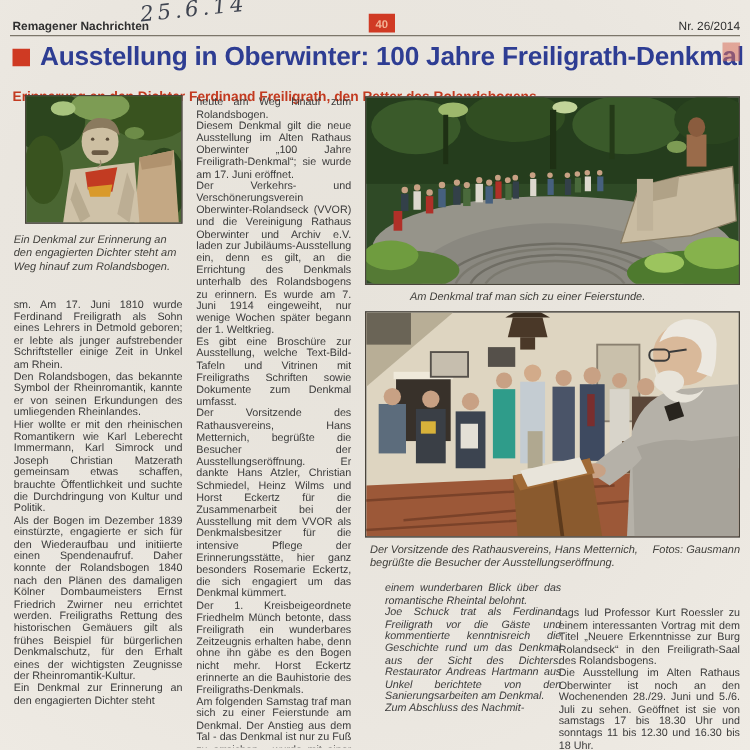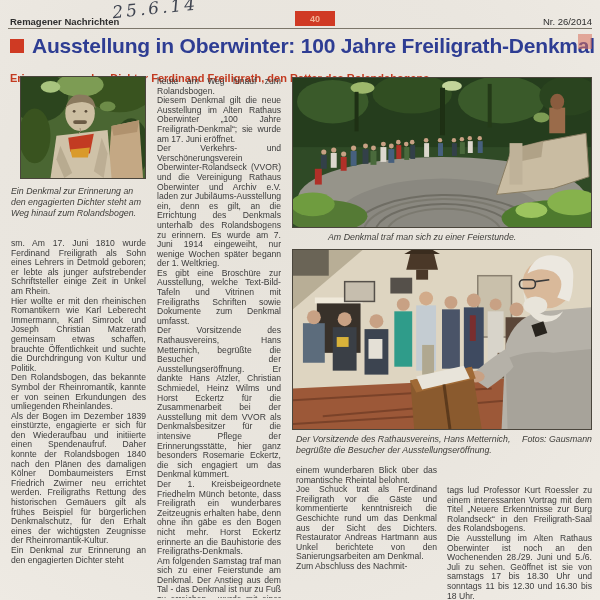--- a/index.html
+++ b/index.html
@@ -11,21 +11,21 @@
   }
   
   .hand-date{
     position:absolute;left:112px;top:-4px;width:120px;
     font-family:"DejaVu Serif", serif;font-style:italic;
     font-size:17px;color:#3f4450;letter-spacing:3px;
     transform:rotate(-6deg);
   }
   .mast-name{position:absolute;left:10px;top:16px;font-size:9.5px;font-weight:bold;color:#2f2f2f;}
   .page-badge{
-    position:absolute;left:295px;top:11px;width:40px;height:15px;
+    position:absolute;left:295px;top:11px;width:21px;height:15px;
     background:#d03a24;color:#f2b295;font-size:9px;font-weight:bold;
     display:flex;align-items:center;justify-content:center;
   }
   .issue-no{position:absolute;right:8px;top:16px;font-size:9.5px;color:#2f2f2f;margin-left:14px;}
   .header-rule{position:absolute;left:8px;top:28px;width:584px;height:1px;background:#7c766a;}
   
   .headline-row{position:absolute;left:10px;top:35px;display:flex;align-items:center;}
   .bullet-sq{width:14px;height:14px;background:#cf3a23;margin-right:8px;flex:0 0 auto;}
   h1.headline{
     margin:0;font-size:21px;line-height:22px;font-weight:bold;
@@ -43,21 +43,21 @@
   .caption{font-style:italic;font-size:8.8px;line-height:11px;color:#3f3e3a;text-align:left;}
   #caption-bust{position:absolute;left:11px;top:186px;width:135px;}
   #caption-crowd{position:absolute;left:296px;top:232px;width:296px;margin-left:32px;}
   #caption-speech{position:absolute;left:296px;top:434px;width:296px;}
   .credit{float:right;}
   
   .col{position:absolute;font-size:8.6px;line-height:9.6px;text-align:justify;overflow:hidden;}
   .col p{margin:0;}
   #col1{left:11px;top:239px;width:135px;height:358px;}
   #col2{left:157px;top:77px;width:124px;height:521px;}
-  #col3{left:296px;top:466px;width:141px;height:132px;}
+  #col3{left:308px;top:466px;width:141px;height:132px;font-style:italic;}
   #col4{left:447px;top:464px;width:145px;height:132px;margin-top:22px;}
 </style>
 </head>
 <body>
 
 <div id="paper">
 
   <div class="hand-date">25.6.14</div>
   <div class="mast-name">Remagener Nachrichten</div>
   <div class="page-badge">40</div>
@@ -240,22 +240,22 @@
   </div>
   <div class="caption" id="caption-speech">
     <span class="credit">Fotos: Gausmann</span>
     <span>Der Vorsitzende des Rathausvereins, Hans Metternich, begrüßte die Besucher der Ausstellungseröffnung.</span>
   </div>
 
   <div class="caption" id="caption-bust">Ein Denkmal zur Erinnerung an den engagierten Dichter steht am Weg hinauf zum Rolandsbogen.</div>
 
   <div class="col" id="col1">
     <p>sm. Am 17. Juni 1810 wurde Ferdinand Freiligrath als Sohn eines Lehrers in Detmold geboren; er lebte als junger aufstrebender Schriftsteller einige Zeit in Unkel am Rhein.</p>
+    <p>Den Rolandsbogen, das bekannte Symbol der Rheinromantik, kannte er von seinen Erkundungen des umliegenden Rheinlandes.</p>
     <p>Hier wollte er mit den rheinischen Romantikern wie Karl Leberecht Immermann, Karl Simrock und Joseph Christian Matzerath gemeinsam etwas schaffen, brauchte Öffentlichkeit und suchte die Durchdringung von Kultur und Politik.</p>
-    <p>Den Rolandsbogen, das bekannte Symbol der Rheinromantik, kannte er von seinen Erkundungen des umliegenden Rheinlandes.</p>
     <p>Als der Bogen im Dezember 1839 einstürzte, engagierte er sich für den Wiederaufbau und initiierte einen Spendenaufruf. Daher konnte der Rolandsbogen 1840 nach den Plänen des damaligen Kölner Dombaumeisters Ernst Friedrich Zwirner neu errichtet werden. Freiligraths Rettung des historischen Gemäuers gilt als frühes Beispiel für bürgerlichen Denkmalschutz, für den Erhalt eines der wichtigsten Zeugnisse der Rheinromantik-Kultur.</p>
     <p>Ein Denkmal zur Erinnerung an den engagierten Dichter steht</p>
   </div>
 
   <div class="col" id="col2">
     <p>heute am Weg hinauf zum Rolandsbogen.</p>
     <p>Diesem Denkmal gilt die neue Ausstellung im Alten Rathaus Oberwinter „100 Jahre Freiligrath-Denkmal“; sie wurde am 17. Juni eröffnet.</p>
     <p>Der Verkehrs- und Verschönerungsverein Oberwinter-Rolandseck (VVOR) und die Vereinigung Rathaus Oberwinter und Archiv e.V. laden zur Jubiläums-Ausstellung ein, denn es gilt, an die Errichtung des Denkmals unterhalb des Rolandsbogens zu erinnern. Es wurde am 7. Juni 1914 eingeweiht, nur wenige Wochen später begann der 1. Weltkrieg.</p>
     <p>Es gibt eine Broschüre zur Ausstellung, welche Text-Bild-Tafeln und Vitrinen mit Freiligraths Schriften sowie Dokumente zum Denkmal umfasst.</p>
     <p>Der Vorsitzende des Rathausvereins, Hans Metternich, begrüßte die Besucher der Ausstellungseröffnung. Er dankte Hans Atzler, Christian Schmiedel, Heinz Wilms und Horst Eckertz für die Zusammenarbeit bei der Ausstellung mit dem VVOR als Denkmalsbesitzer für die intensive Pflege der Erinnerungsstätte, hier ganz besonders Rosemarie Eckertz, die sich engagiert um das Denkmal kümmert.</p>

